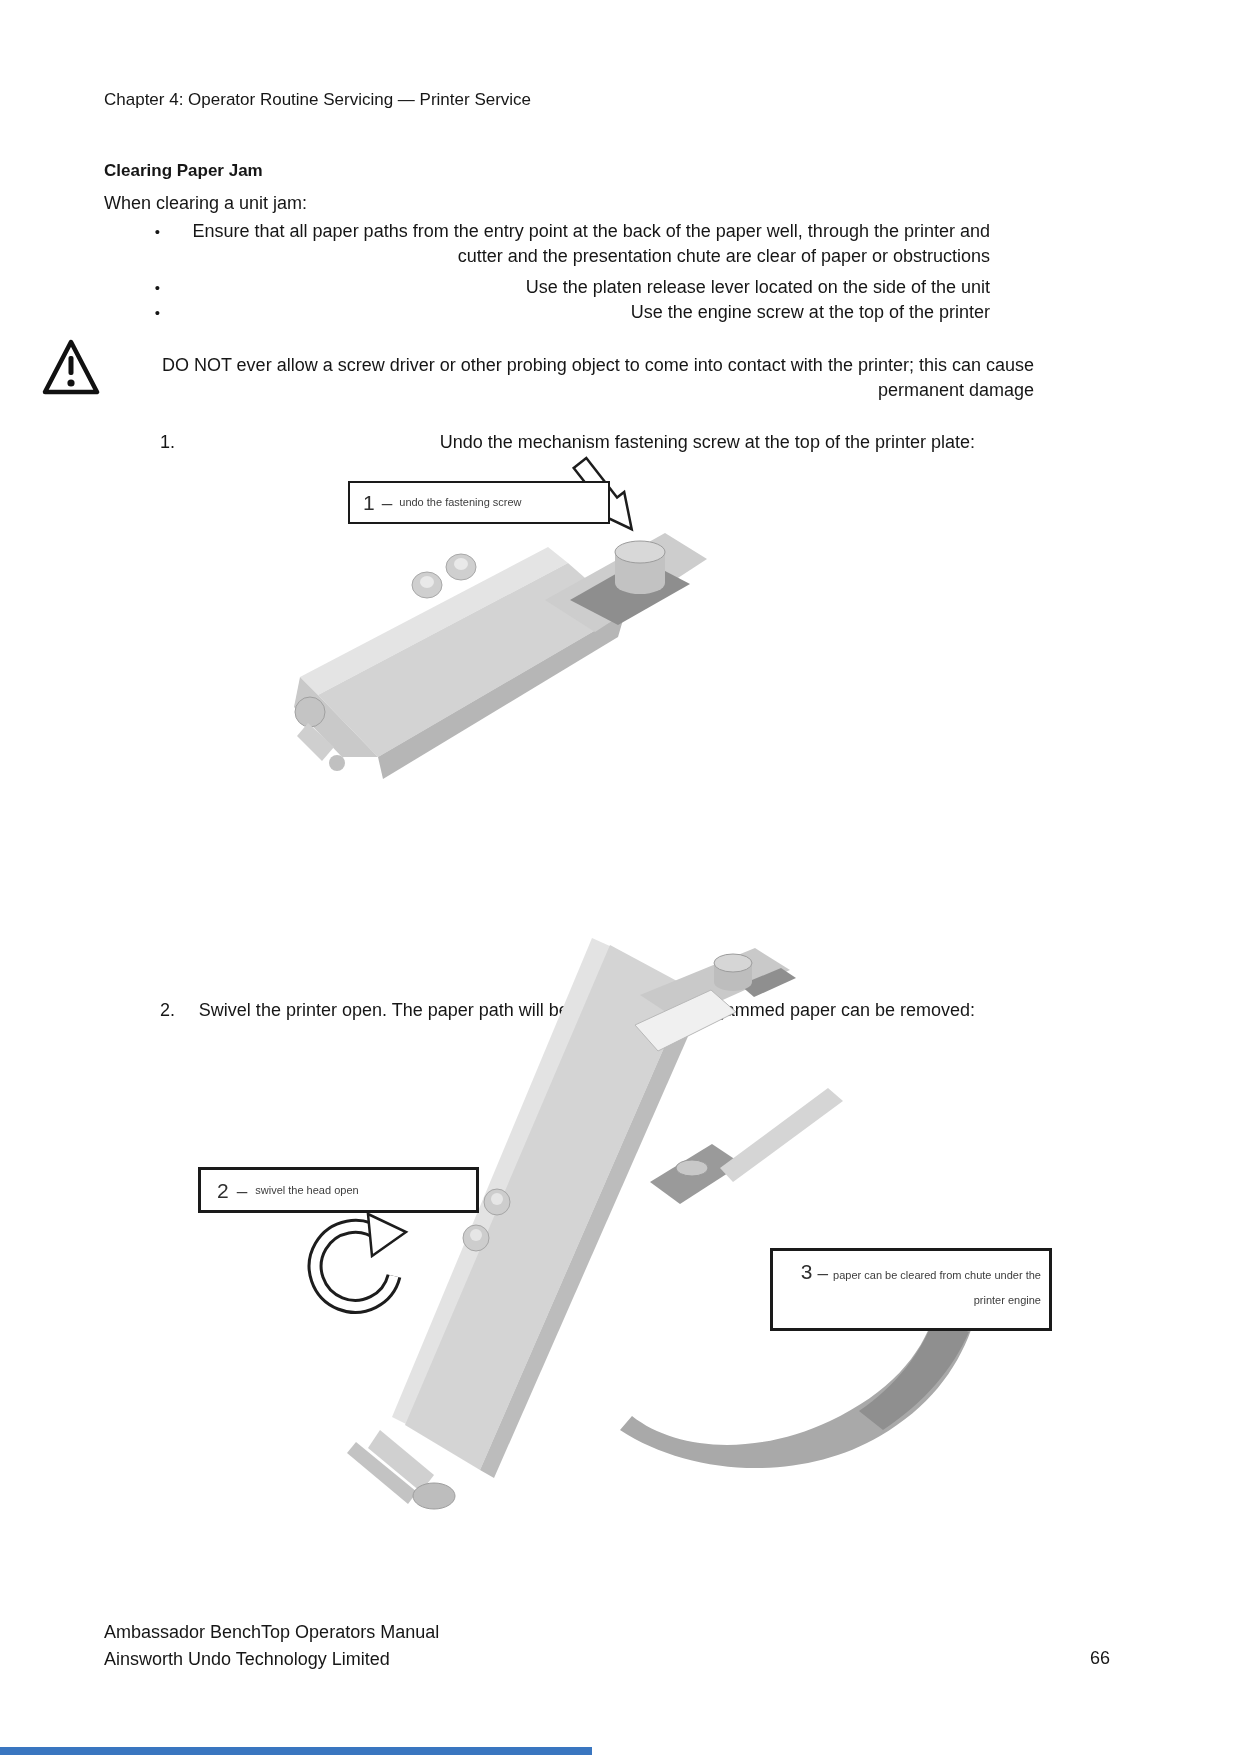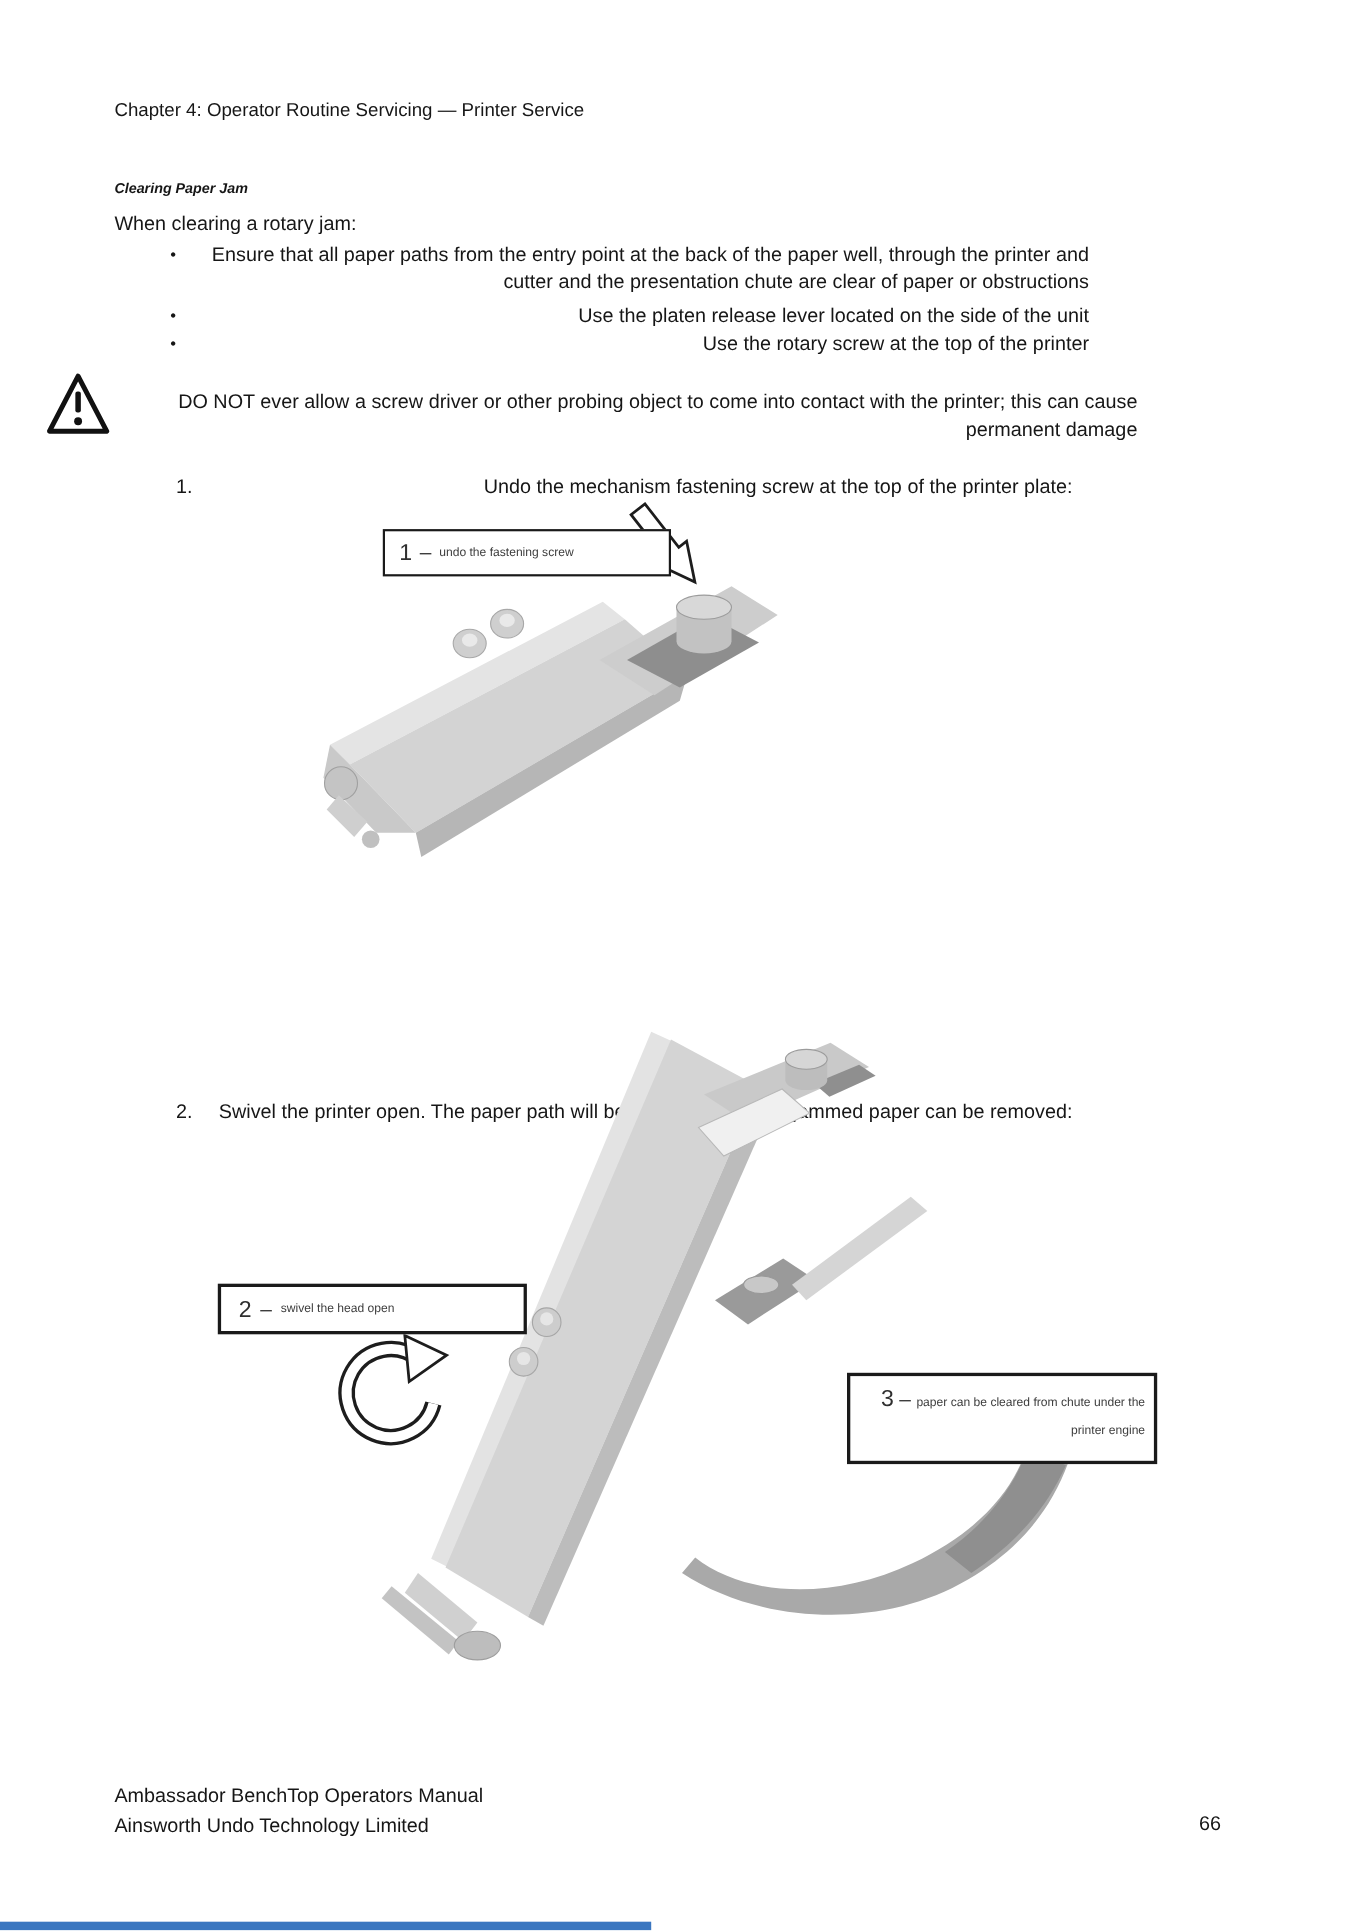--- a/index.html
+++ b/index.html
@@ -6,21 +6,21 @@
   html, body { margin: 0; padding: 0; background: #ffffff; }
   .page {
     position: relative; width: 1240px; height: 1755px;
     background: #ffffff; overflow: hidden;
     font-family: "Liberation Sans", "DejaVu Sans", sans-serif;
     font-size: 18px; line-height: 25px; color: #161616;
   }
   .abs { position: absolute; text-align: right; }
 
   .running-header { left: 104px; top: 87px; font-size: 17px; }
-  .section-title  { left: 104px; top: 158px; font-size: 13px; font-weight: bold; font-style: italic; }
+  .section-title  { left: 104px; top: 158px; font-size: 17px; font-weight: bold; }
   .intro          { left: 104px; top: 191px; }
 
   .bullets { left: 104px; top: 219px; width: 900px; }
   .bullet-row { display: flex; }
   .bullet-row.first { margin-bottom: 6px; }
   .bullet-marker { width: 56px; padding-left: 10px; font-size: 15px; }
   .bullet-text { width: 830px; }
 
   .warning-icon { left: 42px; top: 336px; width: 58px; height: 62px; }
   .warning-text { left: 104px; top: 353px; width: 930px; }
@@ -53,34 +53,34 @@
 
   .bottom-bar { left: 0; top: 1747px; width: 592px; height: 8px; background: #3a76c0; }
 </style>
 </head>
 <body>
 
 <div class="page">
 
   <div class="abs running-header">Chapter 4: Operator Routine Servicing — Printer Service</div>
   <div class="abs section-title">Clearing Paper Jam</div>
-  <div class="abs intro">When clearing a rotary jam:</div>
+  <div class="abs intro">When clearing a unit jam:</div>
 
   <div class="abs bullets">
     <div class="bullet-row first">
       <span class="bullet-marker">•</span>
       <span class="bullet-text">Ensure that all paper paths from the entry point at the back of the paper well, through the printer and cutter and the presentation chute are clear of paper or obstructions</span>
     </div>
     <div class="bullet-row">
       <span class="bullet-marker">•</span>
       <span class="bullet-text">Use the platen release lever located on the side of the unit</span>
     </div>
     <div class="bullet-row">
       <span class="bullet-marker">•</span>
-      <span class="bullet-text">Use the rotary screw at the top of the printer</span>
+      <span class="bullet-text">Use the engine screw at the top of the printer</span>
     </div>
   </div>
 
   <div class="abs warning-icon">
     <svg width="58" height="62" viewBox="0 0 58 62">
       <polygon points="29,6 55,56 3,56" fill="#ffffff" stroke="#111111" stroke-width="4.5" stroke-linejoin="round"></polygon>
       <rect x="26.5" y="20" width="5" height="19" rx="2" fill="#111111"></rect>
       <circle cx="29" cy="47" r="3.6" fill="#111111"></circle>
     </svg>
   </div>

